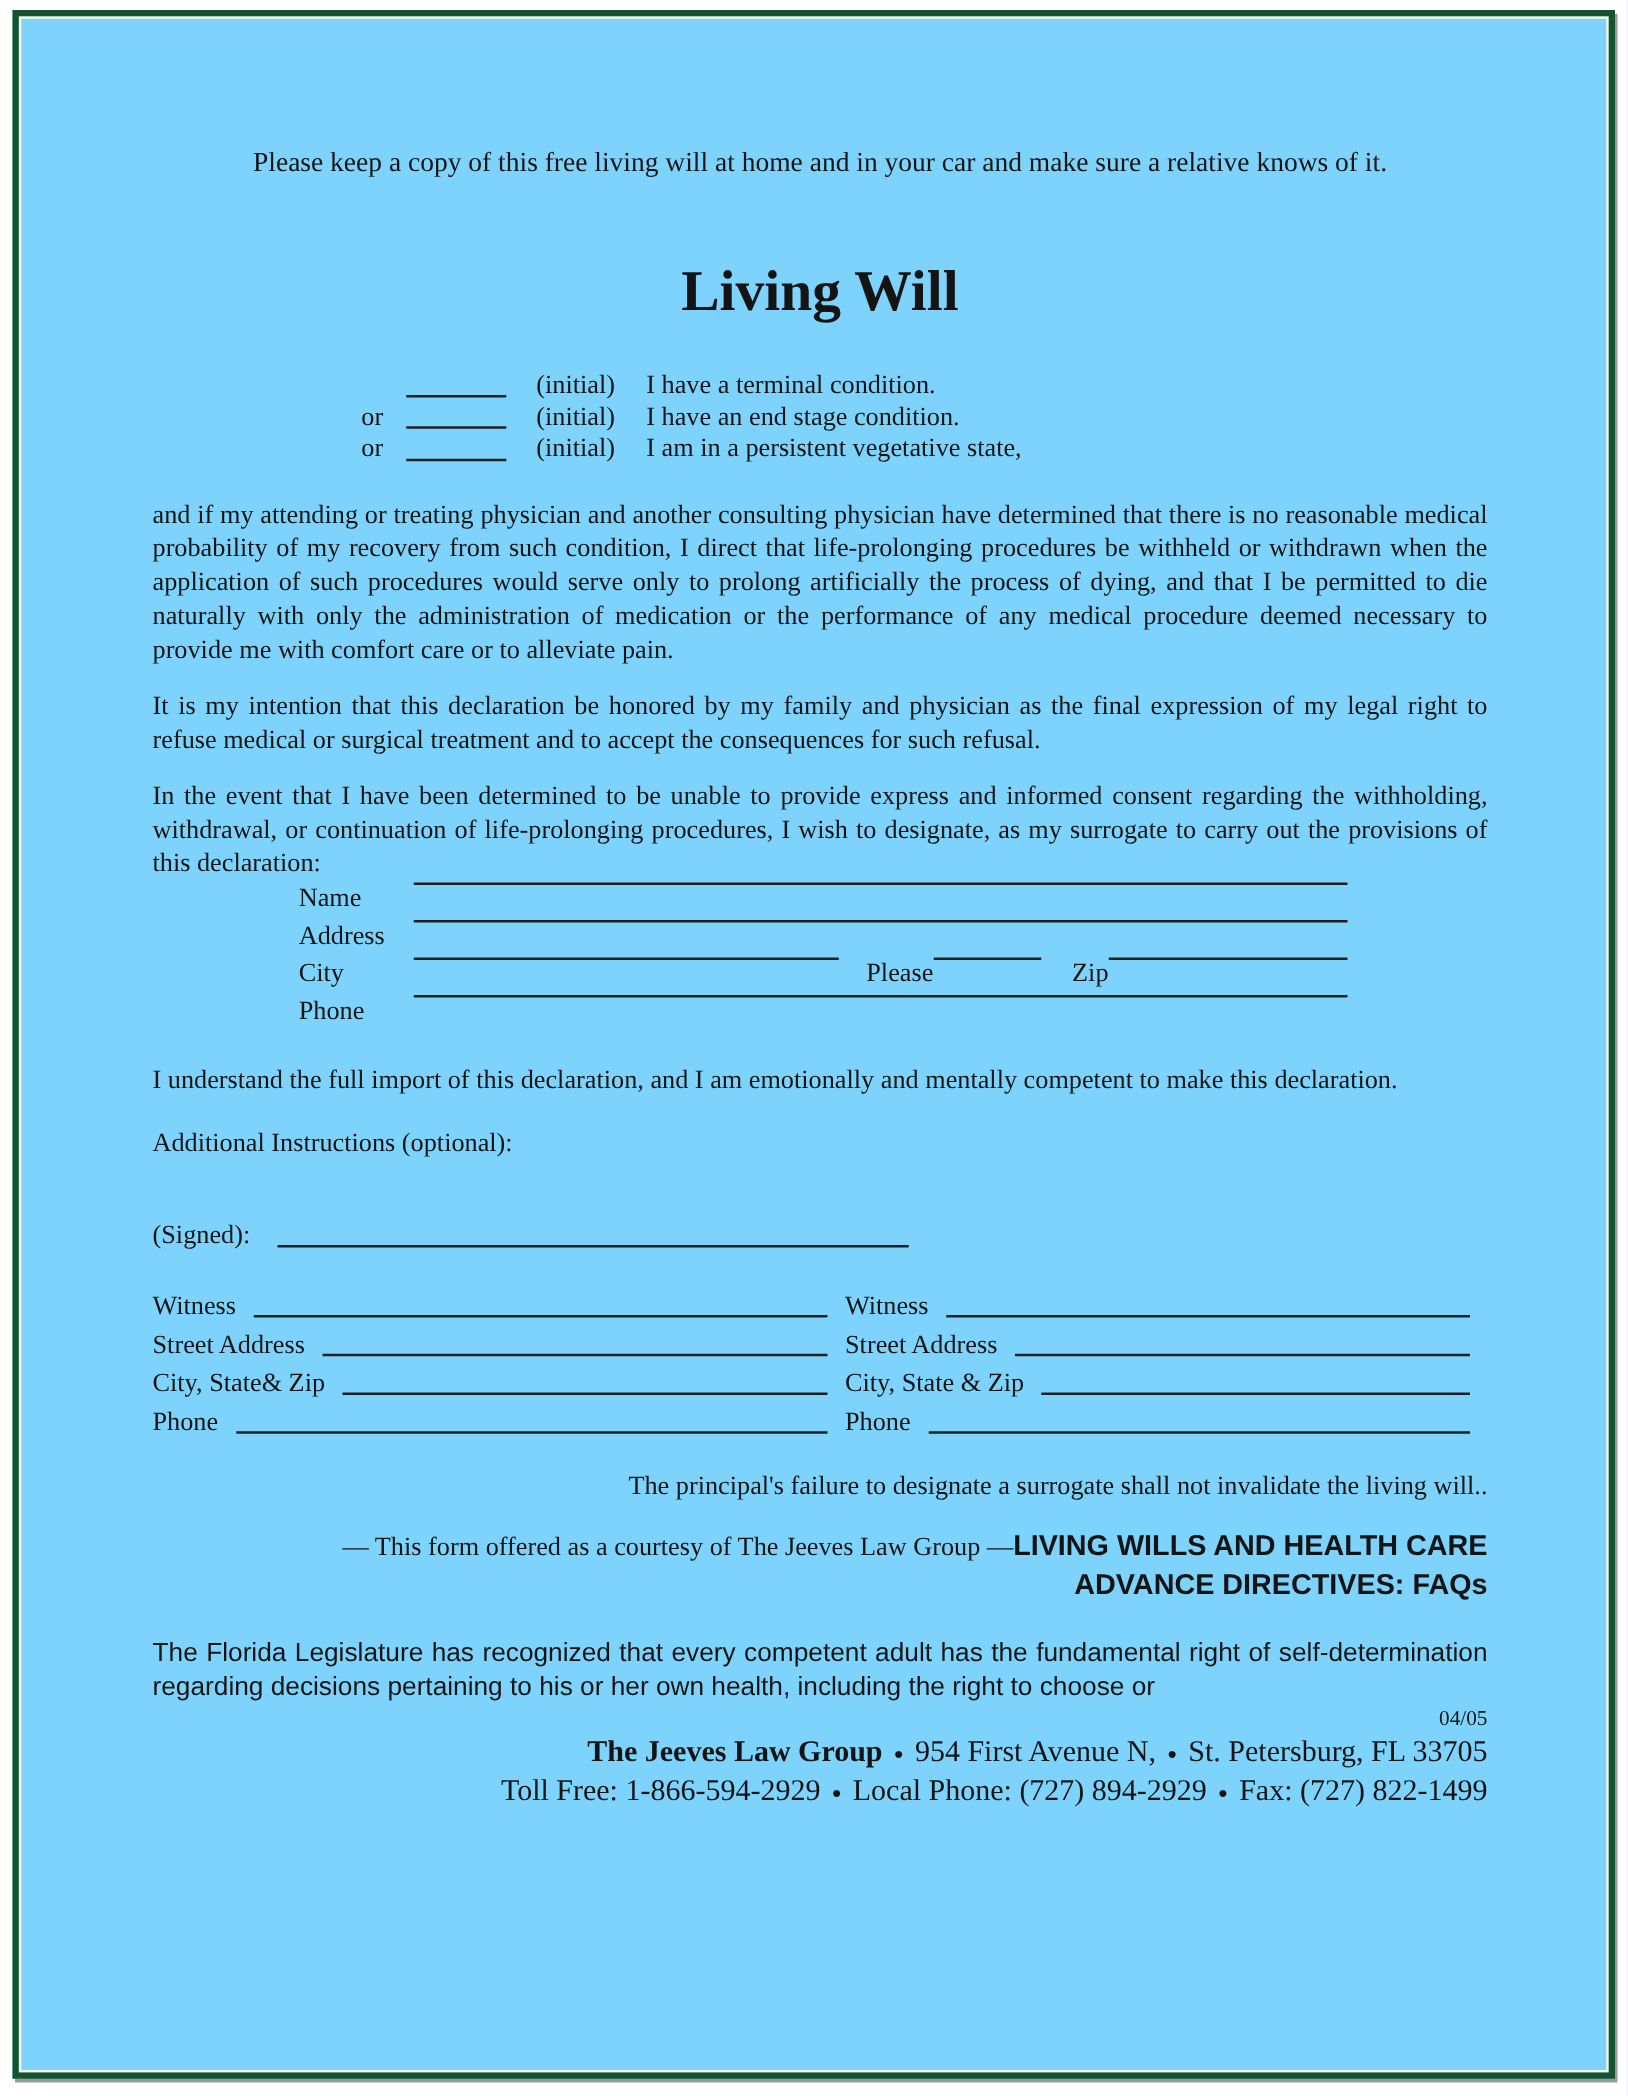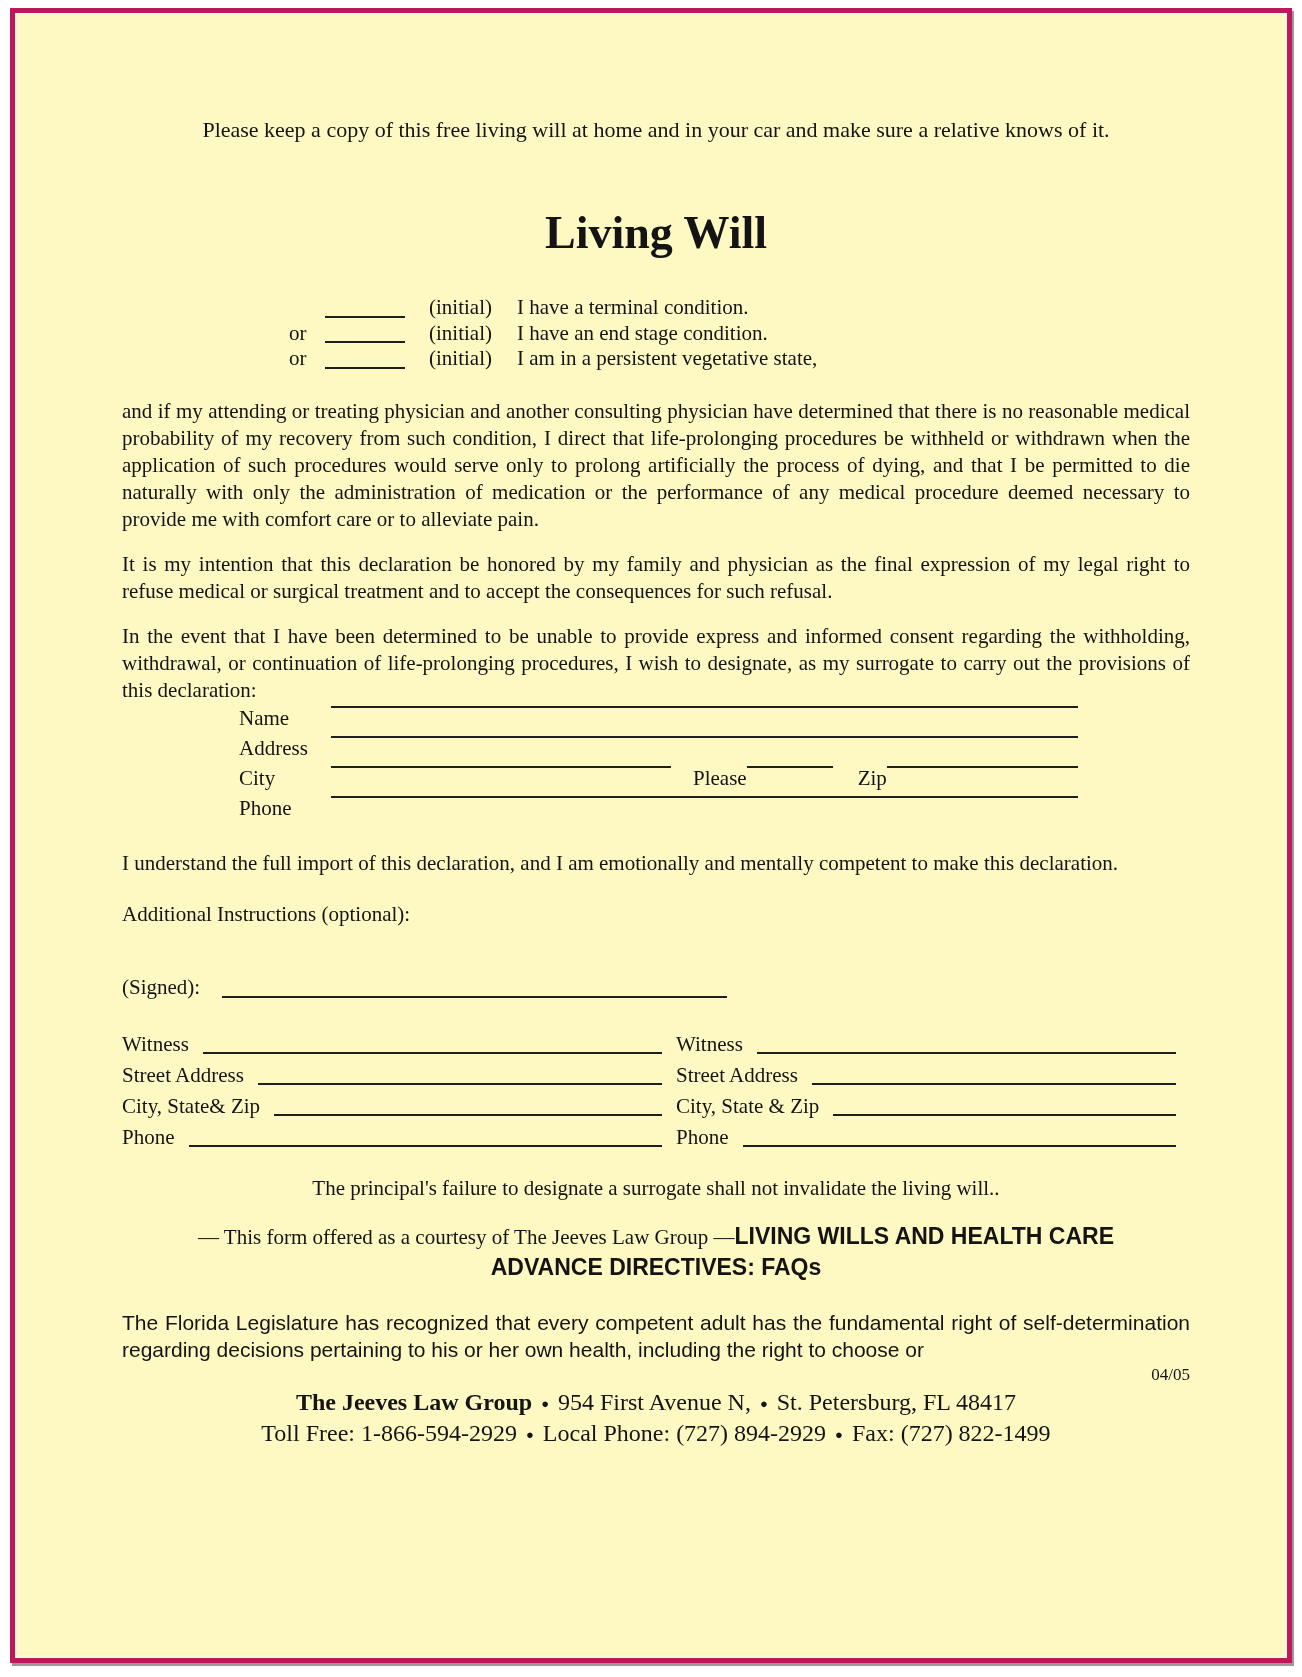--- a/index.html
+++ b/index.html
@@ -1,21 +1,21 @@
 <!DOCTYPE html>
 <html><head>
 <meta charset="utf-8">
 <title>Living Will</title>
 <style>
   html,body{margin:0;padding:0;background:#ffffff;}
   body{width:1302px;height:1677px;position:relative;font-family:"Liberation Serif",serif;color:#141414;}
   .frame{
     position:absolute;left:10px;top:8px;right:10px;bottom:14px;
-    border:5px solid #be185d;
-    background:#fef9c3;
+    border:5px solid #14532d;
+    background:#7dd3fc;
     box-shadow: 2px 3px 0 #9a9a9a, inset 0 0 0 2px #fbf7da;
     box-sizing:border-box;
   }
   .content{padding:104px 97px 0 107px;}
   .note{font-size:22px;text-align:center;margin:0;}
   h1.title{font-size:46px;font-weight:bold;text-align:center;margin:64px 0 0 0;line-height:52px;font-family:"Liberation Serif",serif;}
   p.body{font-size:21px;line-height:27px;margin:26px 0 0 0;text-align:justify;}
   p.tight{margin-top:18px;}
   
   .bl{display:inline-block;border-bottom:2px solid #1f1f1f;height:20px;box-sizing:border-box;}
@@ -41,21 +41,21 @@
   .frow .slbl{margin-left:22px;margin-right:0;}
   .frow .zlbl{margin-left:25px;}
   
   .signed{display:flex;align-items:flex-end;font-size:21px;margin:42px 0 0 0;height:30px;}
   .signed .line{width:505px;border-bottom:2px solid #1f1f1f;margin:0 0 2px 22px;}
   
   .witness{display:grid;grid-template-columns:540px 1fr;column-gap:14px;margin:26px 14px 0 0;font-size:21px;}
   .wrow{display:flex;align-items:flex-end;height:31px;}
   .wrow .line{flex:1;border-bottom:2px solid #1f1f1f;margin:0 0 3px 14px;}
   
-  .centered{text-align:center;}
+  .centered{text-align:right;}
   .principal{font-size:21px;margin:26px 0 0 0;}
   .courtesy{font-size:21px;margin:20px 0 0 0;line-height:30px;}
   .bsans{font-family:"Liberation Sans",sans-serif;font-weight:bold;font-size:23px;}
   .sans{font-family:"Liberation Sans",sans-serif;}
   .florida{margin-top:24px;font-size:21.5px;line-height:28px;}
   .version{text-align:right;font-size:17px;margin:2px 0 0 0;}
   .footer{font-size:24px;margin:4px 0 0 0;}
   .footer b{font-weight:bold;}
   .bullet{font-size:13px;vertical-align:2px;margin:0 9px;}
 </style>
@@ -173,20 +173,20 @@
     <p class="centered courtesy">
       <span>— This form offered as a courtesy of The Jeeves Law Group —</span><span class="bsans">LIVING WILLS AND HEALTH CARE</span><br>
       <span class="bsans">ADVANCE DIRECTIVES: FAQs</span>
     </p>
 
     <p class="body sans florida">The Florida Legislature has recognized that every competent adult has the fundamental right of self-determination regarding decisions pertaining to his or her own health, including the right to choose or</p>
 
     <p class="version">04/05</p>
 
     <p class="centered footer">
-      <b>The Jeeves Law Group</b><span class="bullet">●</span><span>954 First Avenue N,</span><span class="bullet">●</span><span>St. Petersburg, FL 48417</span>
+      <b>The Jeeves Law Group</b><span class="bullet">●</span><span>954 First Avenue N,</span><span class="bullet">●</span><span>St. Petersburg, FL 33705</span>
     </p>
     <p class="centered footer">
       <span>Toll Free: 1-866-594-2929</span><span class="bullet">●</span><span>Local Phone: (727) 894-2929</span><span class="bullet">●</span><span>Fax: (727) 822-1499</span>
     </p>
 
   </div>
 </div>
 
 </body></html>

